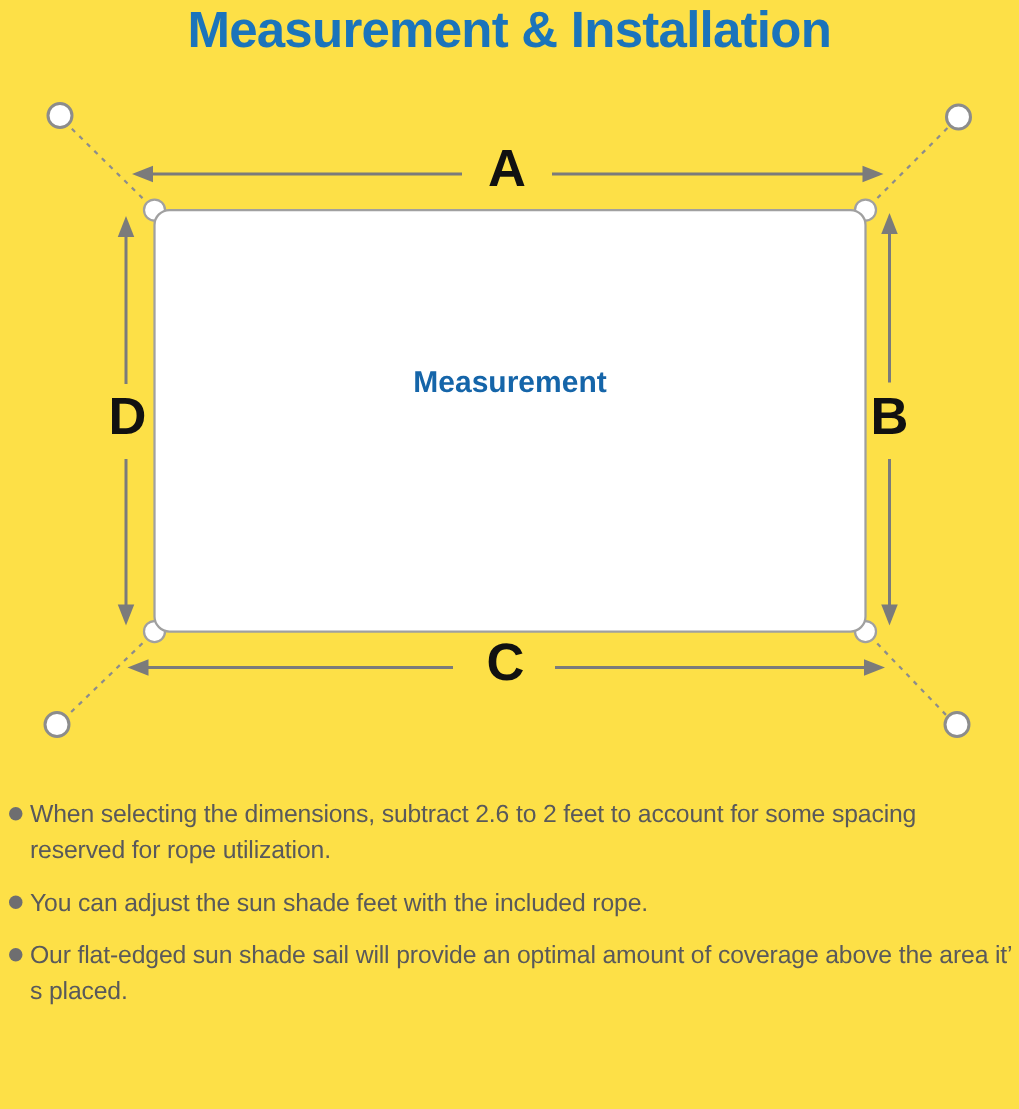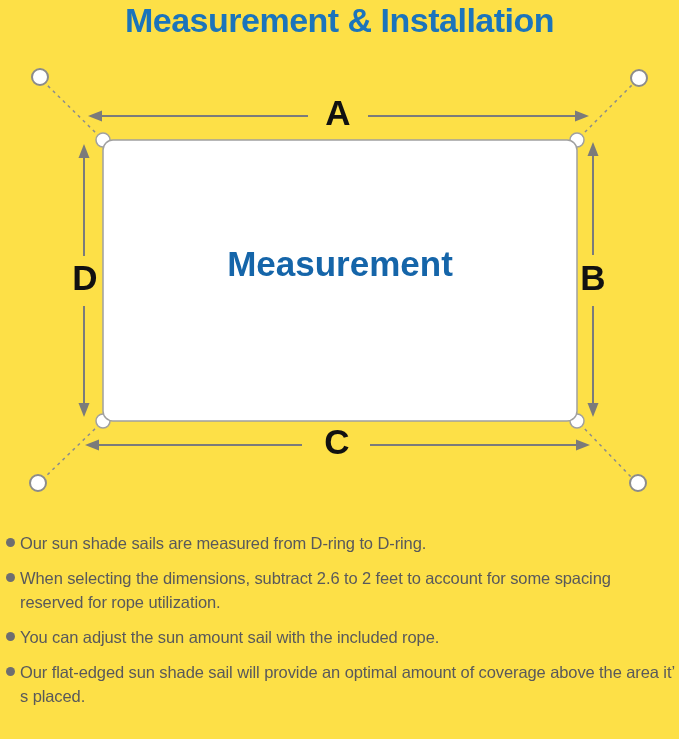--- a/index.html
+++ b/index.html
@@ -46,21 +46,21 @@
   }
   .label-a{left:316px;top:95px;}
   .label-b{left:571px;top:260px;}
   .label-c{left:315px;top:424px;}
   .label-d{left:63px;top:260px;}
   .center-text{
     position:absolute;left:103px;top:244px;width:474px;
     text-align:center;
   }
   .center-heading{
-    font-size:35px;
+    font-size:20px;
     font-weight:bold;
     color:var(--center-heading-blue,#1565a9);
   }
   .center-subtitle{
     margin-top:8px;
     font-size:15px;
     color:var(--center-subtitle-blue,#2076bb);
   }
   .notes{
     position:absolute;top:531px;left:0;right:0;
@@ -135,19 +135,18 @@
   <div class="dim-label label-a">A</div>
   <div class="dim-label label-b">B</div>
   <div class="dim-label label-c">C</div>
   <div class="dim-label label-d">D</div>
 
   <div class="center-text">
     <div class="center-heading">Measurement</div>
   </div>
 
   <ul class="notes">
-    <li class="note"><span>Our sun shade sails are measured from D-ring to D-ring.</span></li>
     <li class="note"><span>When selecting the dimensions, subtract 2.6 to 2 feet to account for some spacing reserved for rope utilization.</span></li>
-    <li class="note"><span>You can adjust the sun amount sail with the included rope.</span></li>
+    <li class="note"><span>You can adjust the sun shade feet with the included rope.</span></li>
     <li class="note"><span>Our flat-edged sun shade sail will provide an optimal amount of coverage above the area it’ s placed.</span></li>
   </ul>
 
 </div>
 
 </body></html>

